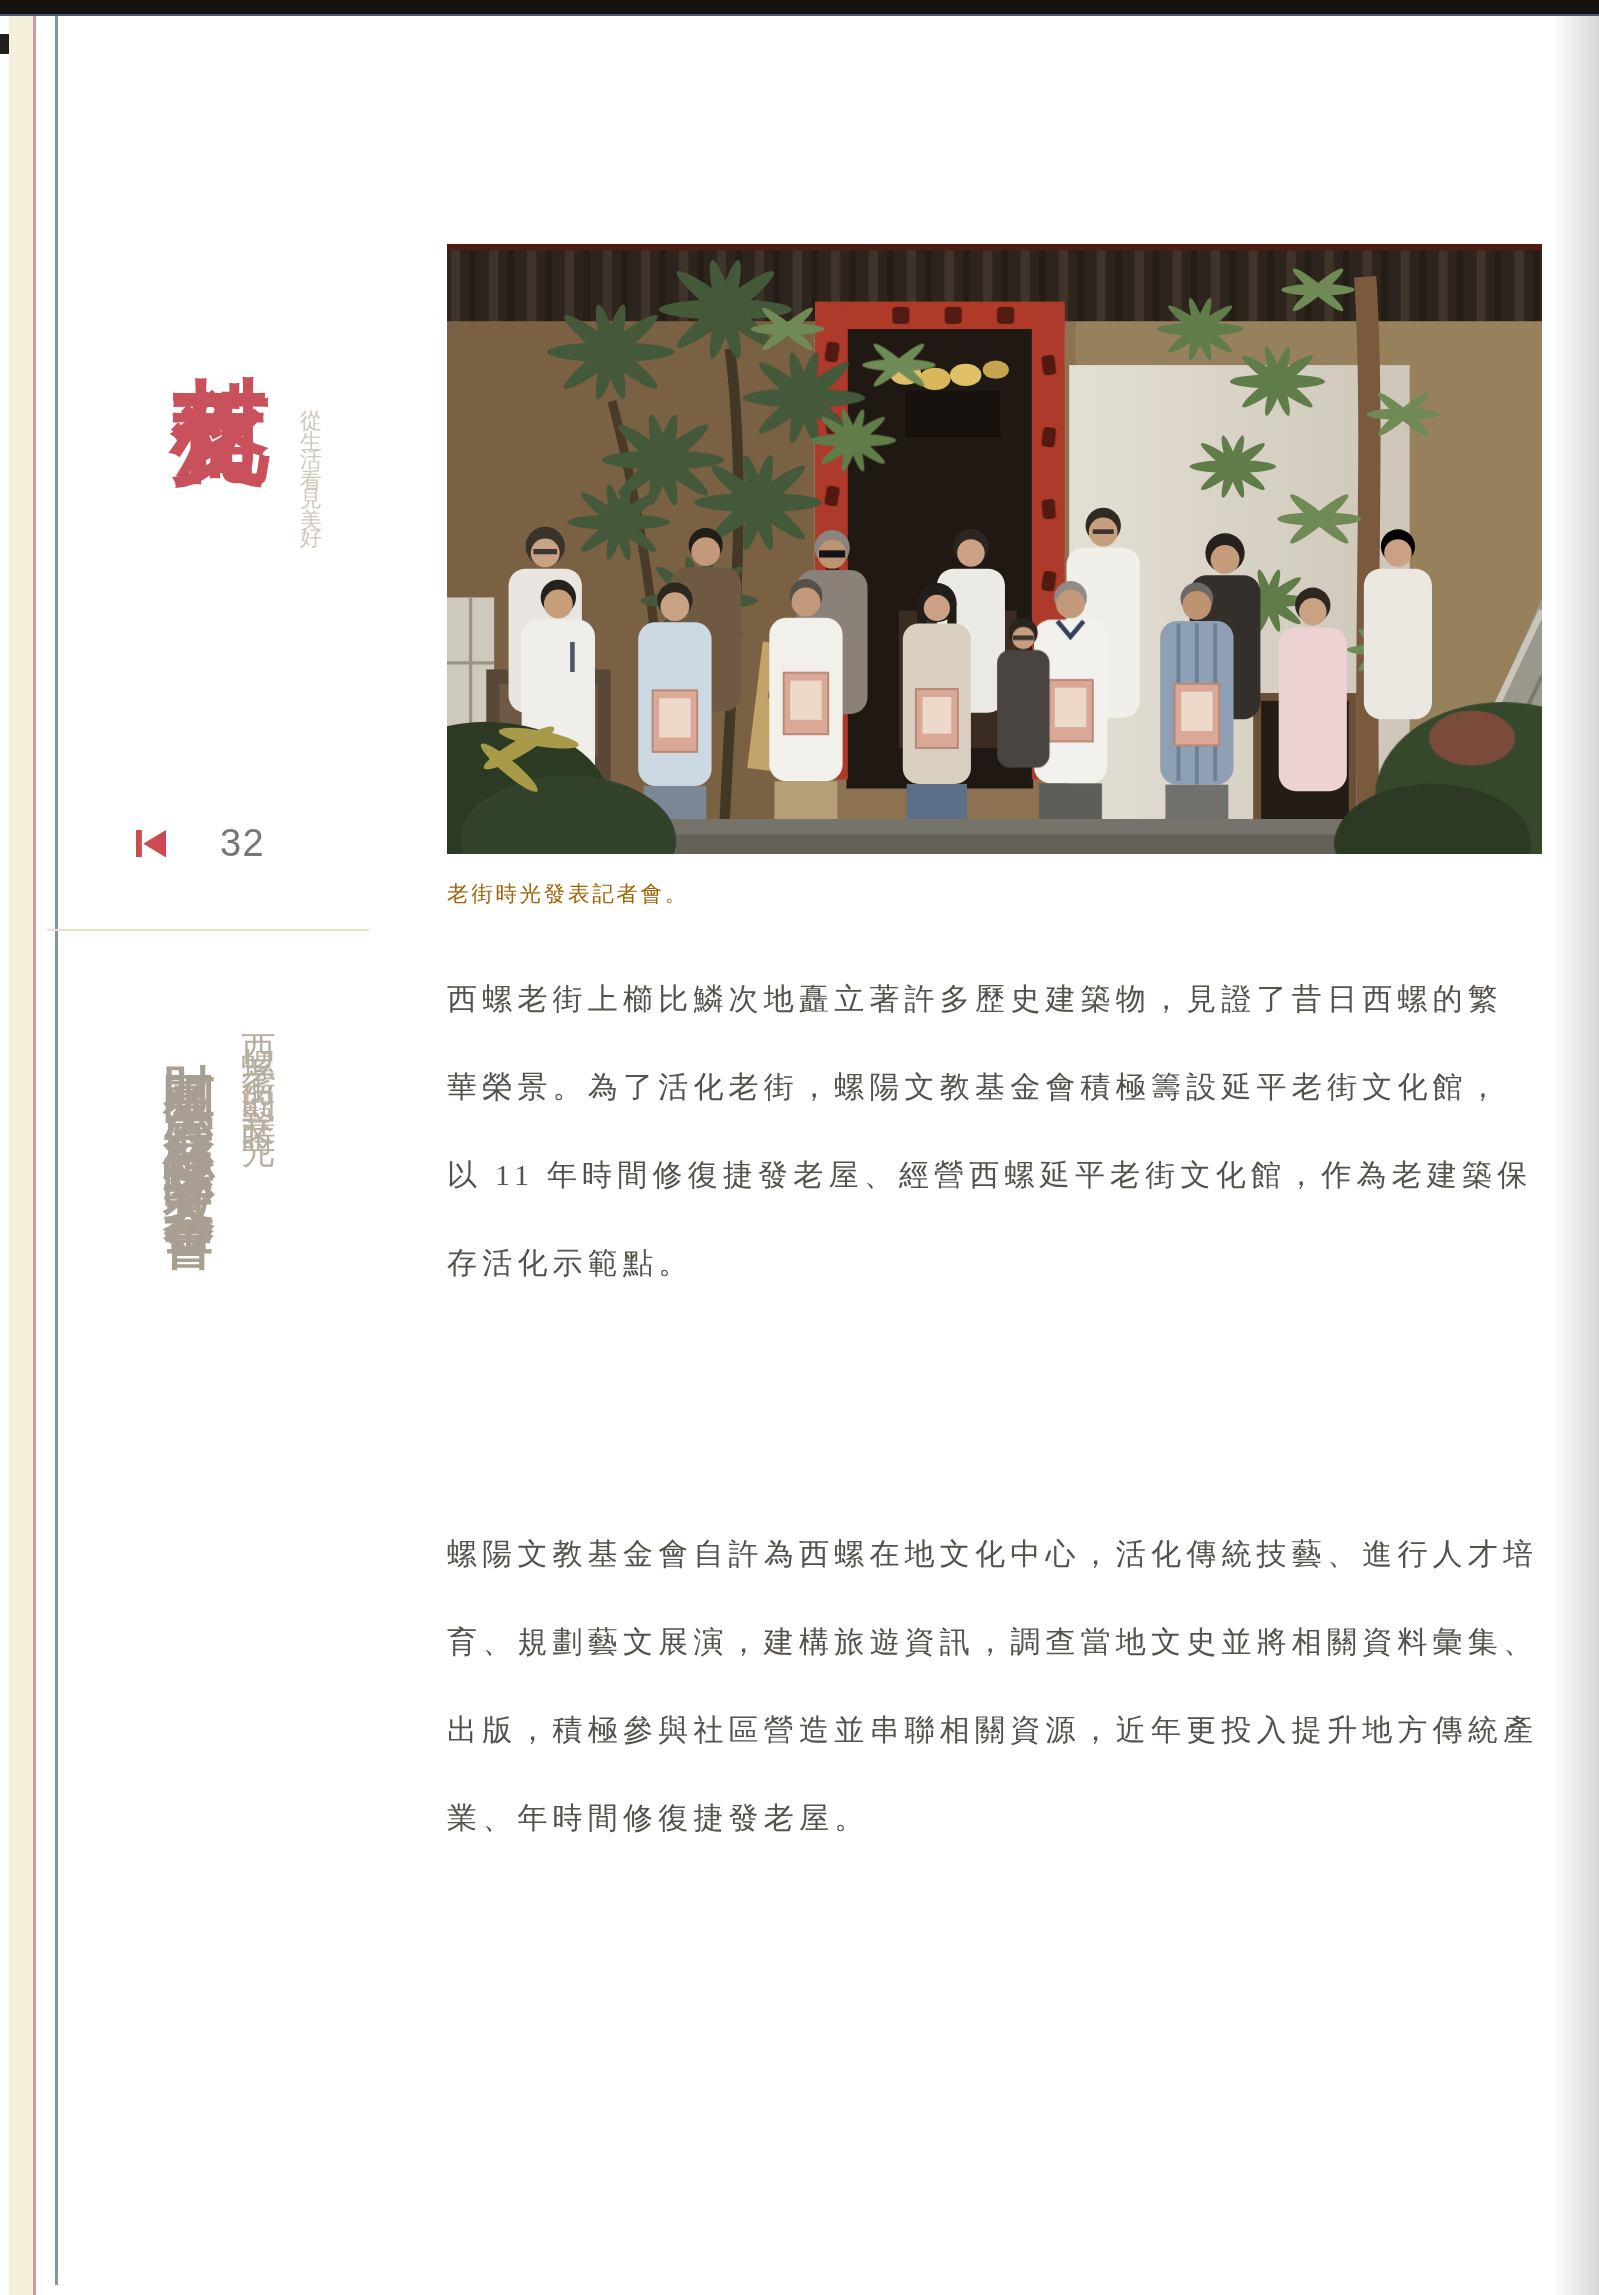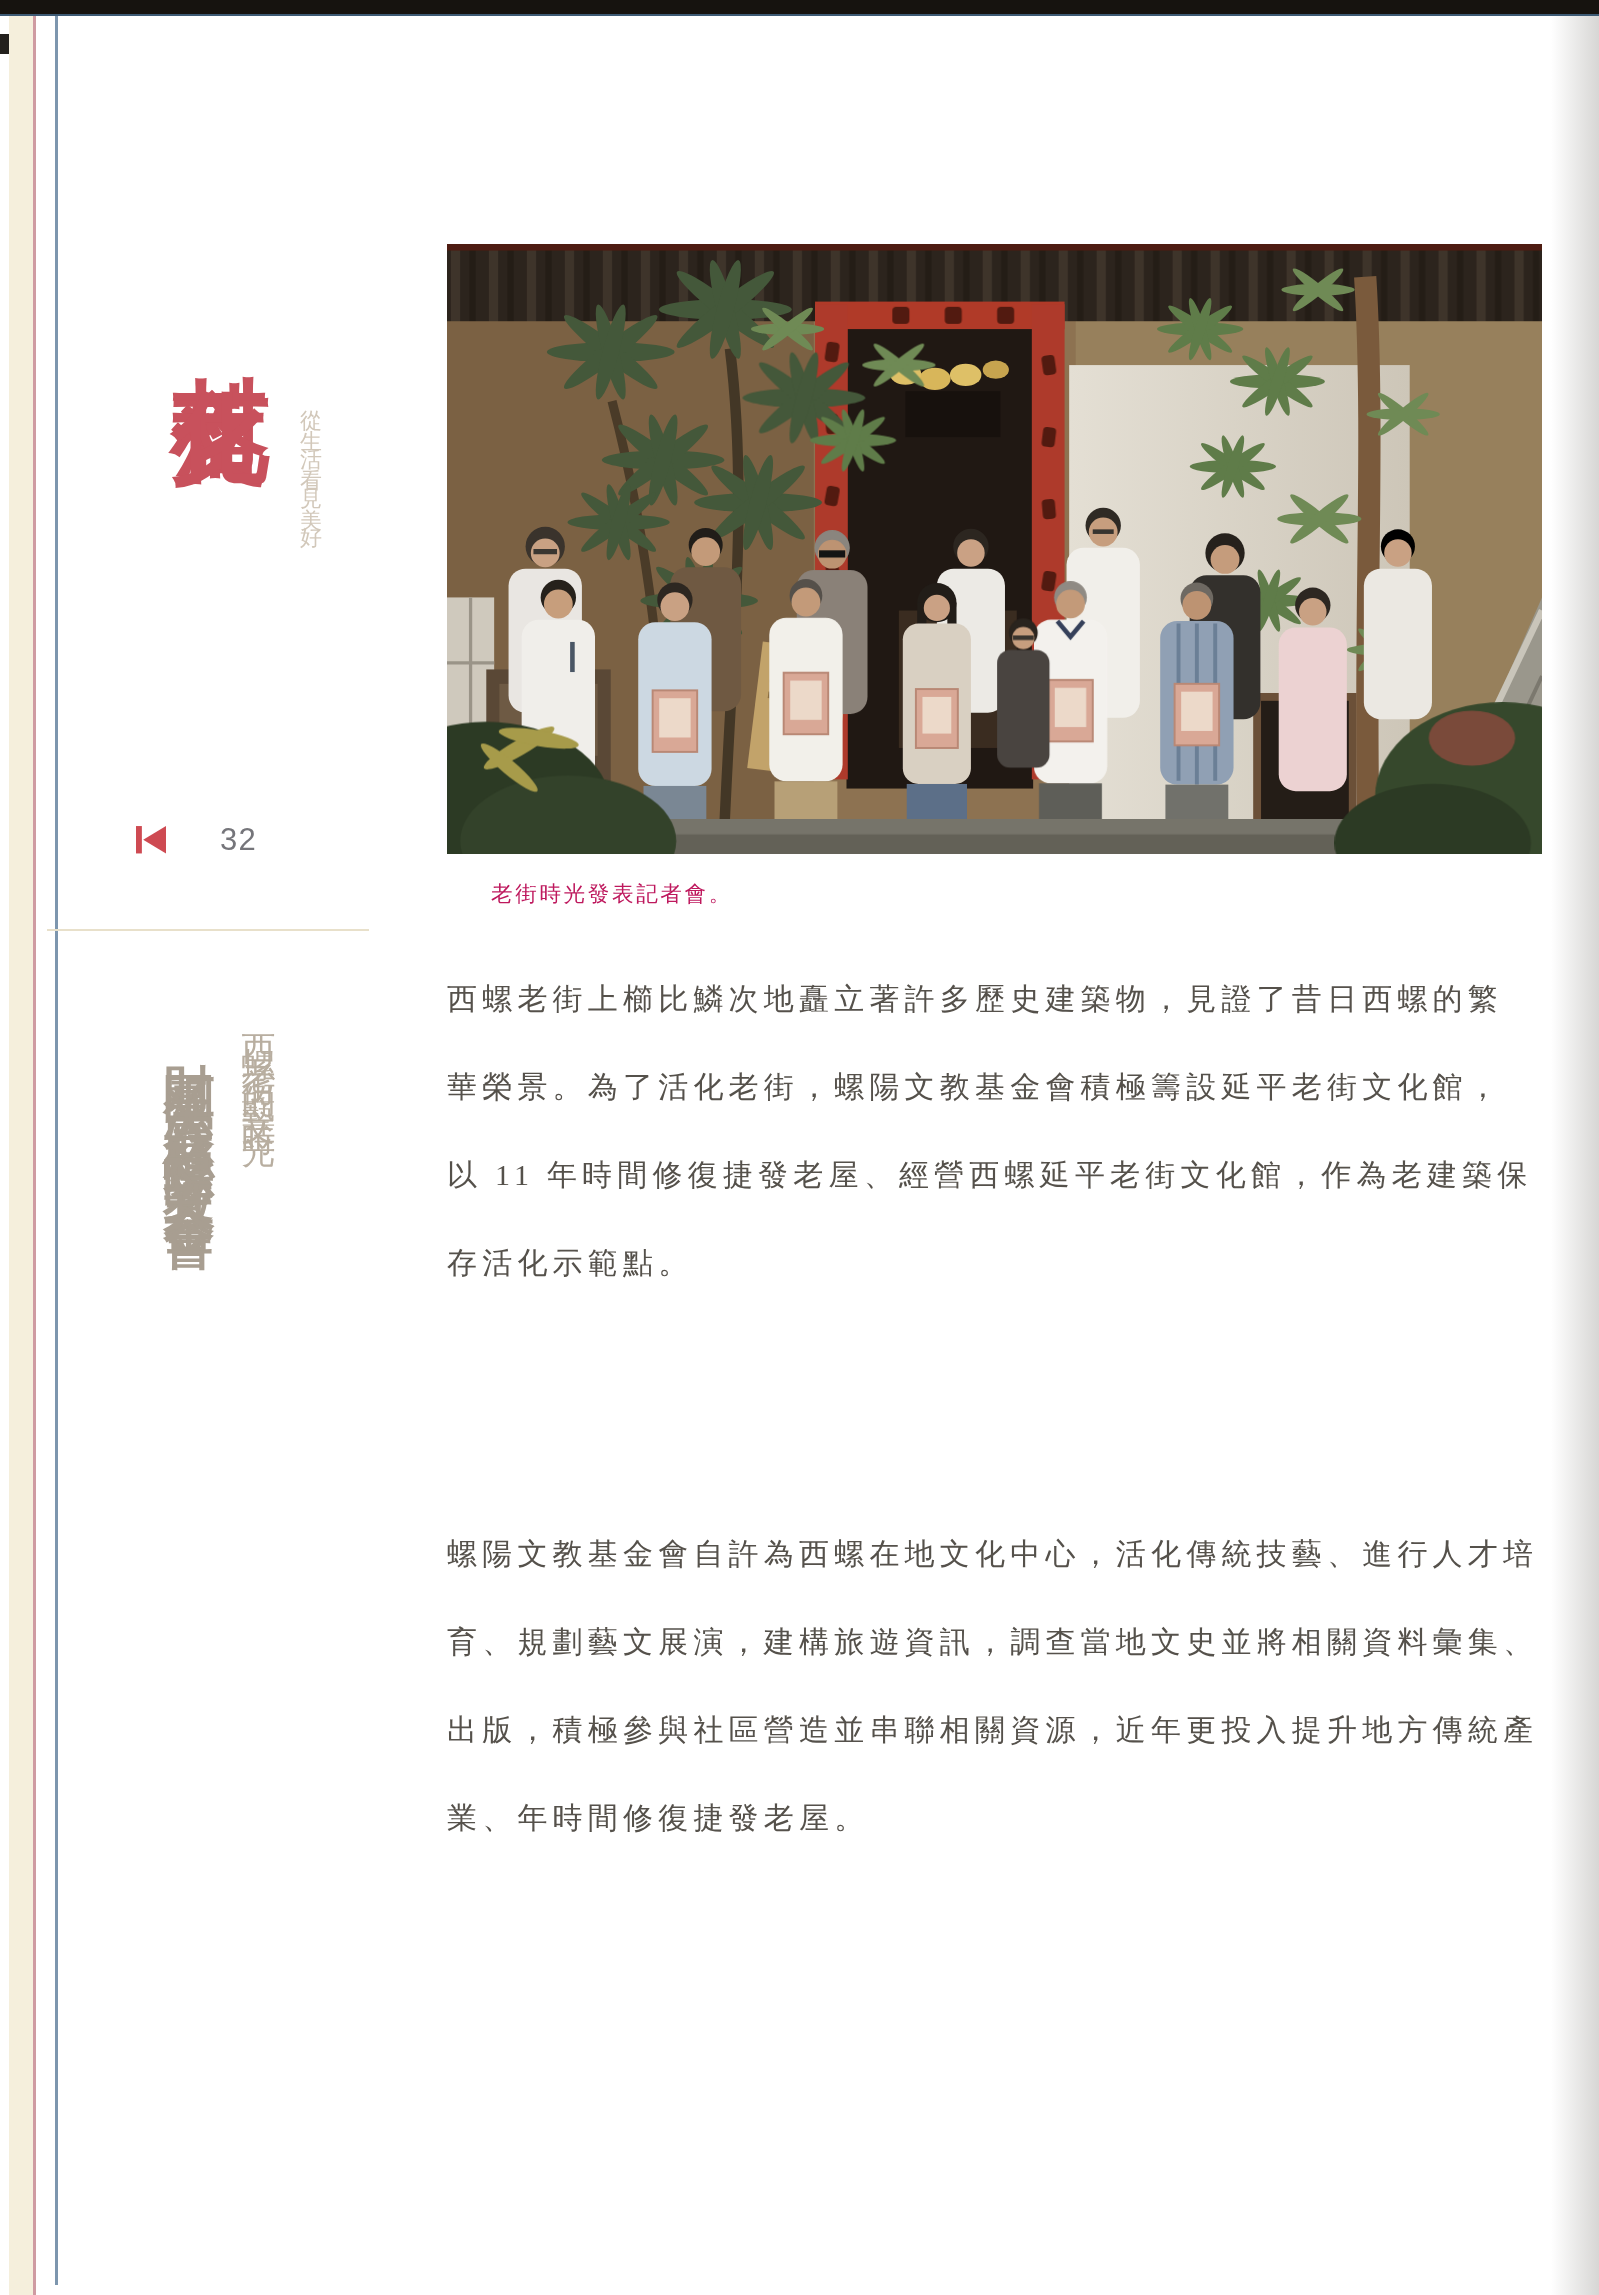--- a/index.html
+++ b/index.html
@@ -15,36 +15,36 @@
   .right-shade{position:absolute;right:0;top:16.4px;width:49px;height:2279px;
                background:linear-gradient(to right,rgba(255,255,255,0),rgba(108,105,99,0.28));}
   
   .series-title{position:absolute;left:172px;top:296px;writing-mode:vertical-rl;text-orientation:upright;
                 font-size:98px;letter-spacing:5.2px;color:#c8515c;font-weight:bold;line-height:1;}
   .tagline{position:absolute;left:300px;top:392px;writing-mode:vertical-rl;text-orientation:upright;
            font-family:"Liberation Sans","DejaVu Sans",sans-serif;
            font-size:22px;letter-spacing:19.6px;color:#d2c8ba;line-height:1;}
   .page-marker{position:absolute;left:136px;top:822px;display:flex;align-items:center;gap:54px;}
   .marker-icon{display:inline-block;width:30px;height:27.5px;}
-  .page-number{font-family:"Liberation Sans","DejaVu Sans",sans-serif;font-size:31px;color:#75757a;
+  .page-number{font-family:"Liberation Sans","DejaVu Sans",sans-serif;font-size:38px;color:#75757a;
                letter-spacing:1.3px;}
   .sidebar-divider{position:absolute;left:47px;top:929px;width:322px;height:2px;background:#e8e0ca;}
   .headline-sub{position:absolute;left:242px;top:1008px;writing-mode:vertical-rl;text-orientation:upright;
                 font-family:"Liberation Sans","DejaVu Sans",sans-serif;
                 font-size:34px;letter-spacing:12.4px;color:#b8aea0;line-height:1;}
   .headline-main{position:absolute;left:164px;top:1023px;writing-mode:vertical-rl;text-orientation:upright;
                  font-family:"Liberation Sans","DejaVu Sans",sans-serif;font-weight:bold;
                  font-size:51px;letter-spacing:11.8px;color:#a89e91;line-height:1;}
   
   .photo{position:absolute;left:447px;top:244px;width:1095px;height:610px;margin:0;
          background:#8d7251;overflow:hidden;}
   .photo svg{display:block;width:100%;height:100%;}
   .caption{position:absolute;left:447px;top:879px;
            font-family:"Liberation Sans","DejaVu Sans",sans-serif;
-           font-size:21.6px;letter-spacing:2.6px;color:#be185d;margin-left:44px;}
+           font-size:21.6px;letter-spacing:2.6px;color:#a16207;}
   
   .para{position:absolute;left:447px;width:1126px;}
   .para-1{top:955px;}
   .para-2{top:1510px;}
   .bodyline{font-size:30px;letter-spacing:5.2px;line-height:88px;white-space:nowrap;color:#55514b;}
 </style>
 </head>
 <body>
 
 <div class="page">

